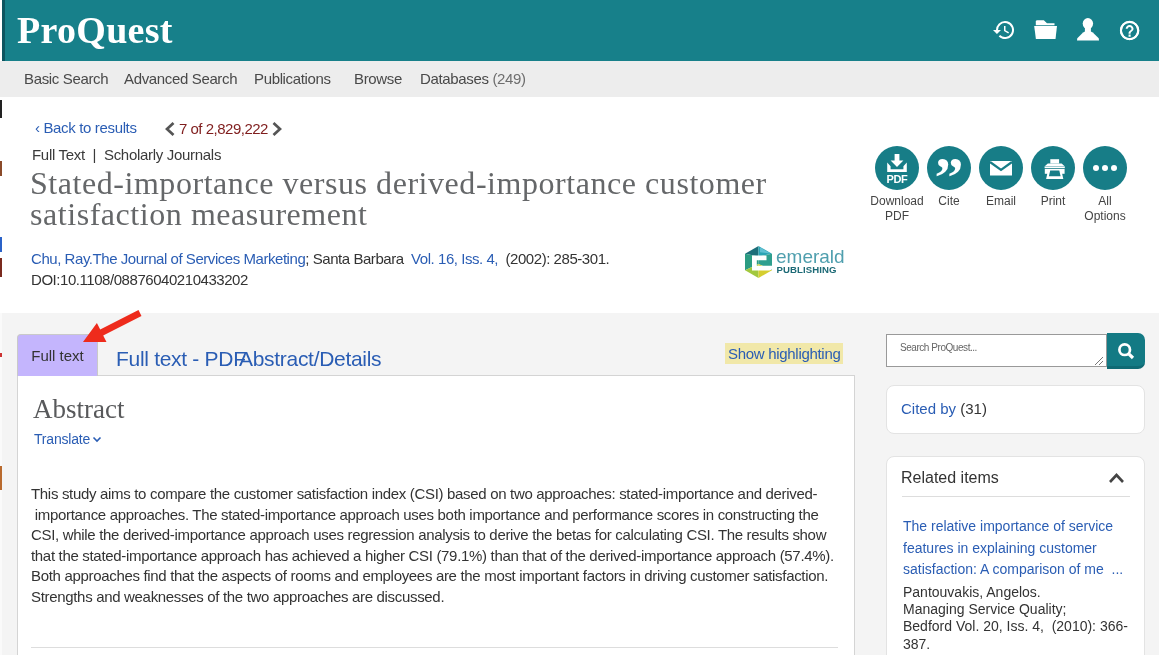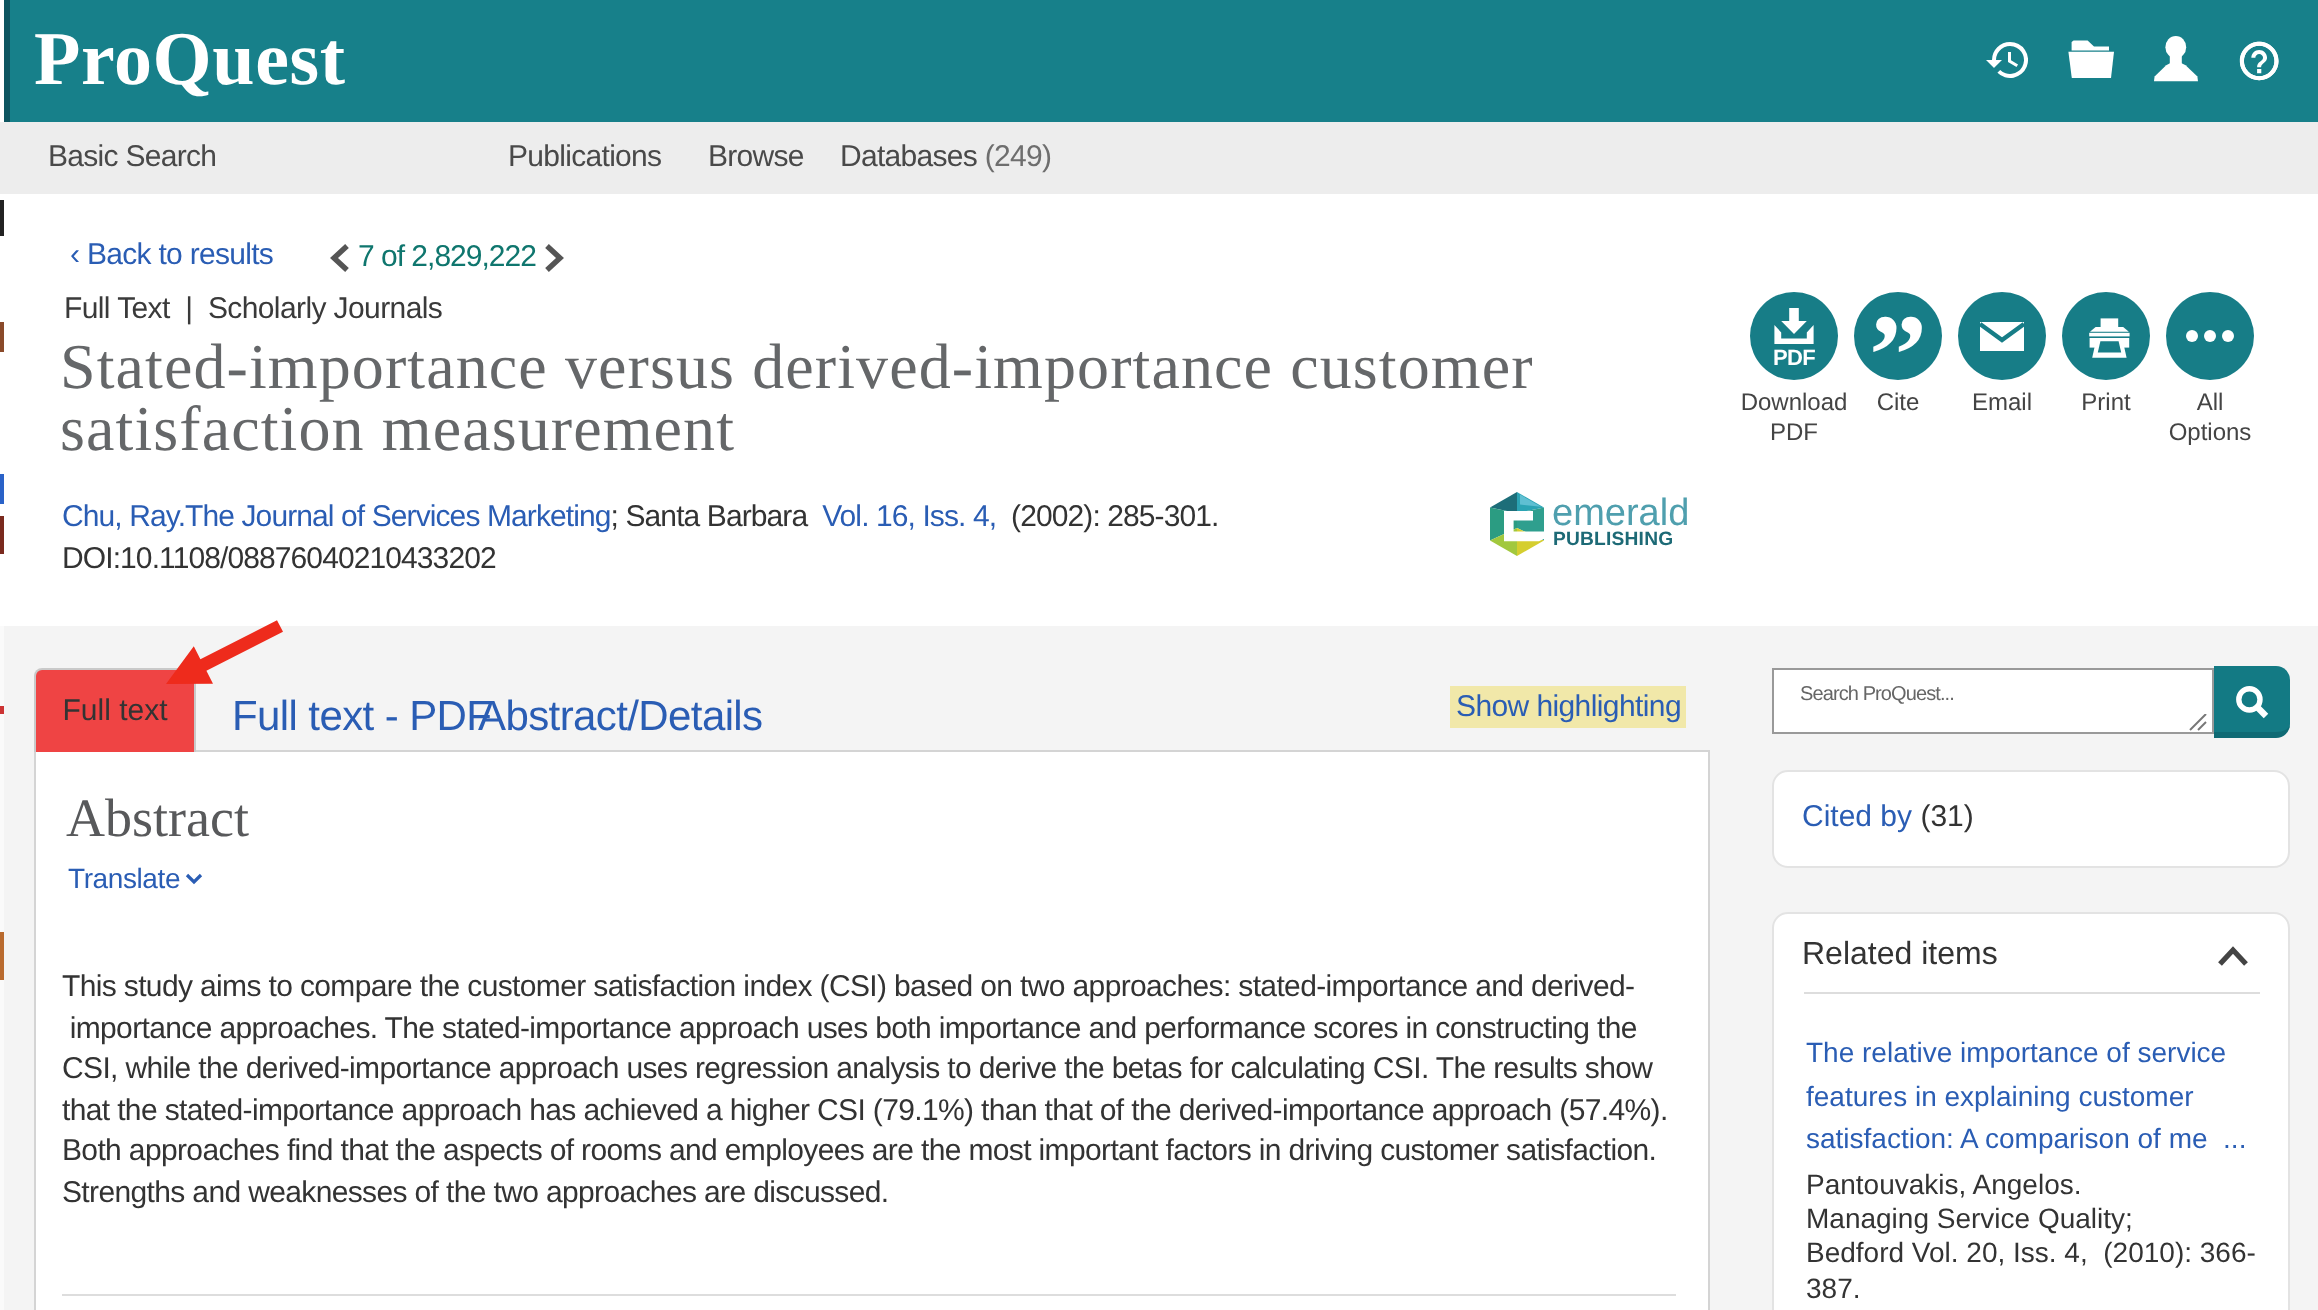--- a/index.html
+++ b/index.html
@@ -15,21 +15,21 @@
 .nav { left:0; top:61px; width:1159px; height:36px; background:#ededed; }
 .nav span { position:absolute; top:0; line-height:36px; font-size:15px; color:#494949; letter-spacing:-0.35px; }
 .crumbrow { top:119px; font-size:15px; }
 .doctype { left:32px; top:146px; font-size:15px; color:#3a3a3a; letter-spacing:-0.3px; }
 h1.title { left:30px; top:168px; font-family:"Liberation Serif",serif; font-size:32px; line-height:31px; font-weight:normal; color:#656769; width:790px; letter-spacing:0.55px; }
 .authors { left:31px; top:250px; font-size:15px; color:#333; letter-spacing:-0.45px; }
 .doi { left:31px; top:271px; font-size:15px; color:#333; letter-spacing:-0.45px; }
 .circ { width:44px; height:44px; border-radius:50%; background:#177d87; top:146px; }
 .clabel { top:194px; width:64px; text-align:center; font-size:12px; line-height:14.5px; color:#444; }
 .band { left:0; top:313px; width:1159px; height:342px; background:#f4f4f4; }
-.tab { left:17px; top:334px; width:81px; height:42px; background:#ef4444; border:1px solid #c9c9c9; border-bottom:none; border-radius:4px 4px 0 0; z-index:5; text-align:center; line-height:41px; font-size:15px; color:#333; }
+.tab { left:17px; top:334px; width:81px; height:42px; background:#c4b5fd; border:1px solid #c9c9c9; border-bottom:none; border-radius:4px 4px 0 0; z-index:5; text-align:center; line-height:41px; font-size:15px; color:#333; }
 .card { left:17px; top:375px; width:838px; height:281px; background:#fff; border:1px solid #d4d4d4; border-bottom:none; }
 .tablink { top:347px; font-size:21px; letter-spacing:-0.3px; }
 .showhl { left:725px; top:343px; background:#f1e8a9; padding:2px 3px; font-size:15px; letter-spacing:-0.3px; }
 h2.abstract { left:33px; top:394px; font-family:"Liberation Serif",serif; font-size:27px; font-weight:normal; color:#58595b; z-index:6; }
 .translate { left:34px; top:431px; font-size:14px; z-index:6; }
 .para { left:31px; top:484px; font-size:15px; line-height:20.6px; letter-spacing:-0.32px; color:#333; z-index:6; white-space:nowrap; }
 .hr1 { left:31px; top:647px; width:807px; height:1px; background:#ddd; z-index:6; }
 .searchbox { left:886px; top:334px; width:221px; height:33px; background:#fff; border:1px solid #999; }
 .ph { left:900px; top:342px; font-size:10px; letter-spacing:-0.45px; color:#666; z-index:6; }
 .sbtn { left:1107px; top:333px; width:38px; height:36px; background:#137a84; border-radius:0 7px 7px 0; border-bottom:3px solid #0f6a74; }
@@ -60,30 +60,31 @@
     <polygon points="1,22.6 23,22.6 22.7,20.2 16.8,14.6 14.8,13.6 9,13.6 7.1,14.6 1.3,20.2"></polygon>
   </svg>
 <svg class="abs" style="left:1118px;top:19px" width="23" height="23" viewBox="0 0 24 24" fill="#fff">
     <circle cx="12.1" cy="12" r="9" fill="none" stroke="#fff" stroke-width="2.1"></circle>
     <path d="M11 16.2h2.2v2.2H11zm1.1-14.2C6.5 2 2 6.5 2 12s4.5 10 10.1 10S22.2 17.5 22.2 12 17.7 2 12.1 2zm0 18c-4.4 0-8-3.6-8-8s3.6-8 8-8 8 3.6 8 8-3.6 8-8 8zm0-13.8c-2.3 0-4.1 1.8-4.1 4.1h2.1c0-1.1.9-2 2-2s2 .9 2 2c0 2-3.1 1.8-3.1 5h2.1c0-2.3 3.1-2.5 3.1-5 0-2.3-1.8-4.1-4.1-4.1z"></path>
   </svg>
 <div class="abs sliv-w"></div>
 <div class="abs sliv-d"></div>
 <div class="abs nav">
   <span style="left:24px">Basic Search</span>
+  <span style="left:124px">Advanced Search</span>
   <span style="left:254px">Publications</span>
   <span style="left:354px">Browse</span>
   <span style="left:420px">Databases <span style="color:#6e6e6e;position:static">(249)</span></span>
 </div>
 
 <a class="abs crumbrow blue" style="left:35px;letter-spacing:-0.35px">‹ Back to results</a>
 <svg class="abs" style="left:164px;top:121px" width="12" height="16" viewBox="0 0 12 16">
     <path d="M9.5 2 L3 8 L9.5 14" fill="none" stroke="#555" stroke-width="2.7"></path>
   </svg>
-<span class="abs crumbrow" style="left:179px;color:#0f766e;font-size:15px;letter-spacing:-0.5px;top:120px">7 of 2,829,222</span>
+<span class="abs crumbrow" style="left:179px;color:#7f1d1d;font-size:15px;letter-spacing:-0.5px;top:120px">7 of 2,829,222</span>
 <svg class="abs" style="left:271px;top:121px" width="12" height="16" viewBox="0 0 12 16">
     <path d="M2.5 2 L9 8 L2.5 14" fill="none" stroke="#555" stroke-width="2.7"></path>
   </svg>
 <div class="abs doctype">Full Text&nbsp; |&nbsp; Scholarly Journals</div>
 <h1 class="abs title">Stated-importance versus derived-importance customer satisfaction measurement</h1>
 <div class="abs authors"><a class="blue">Chu, Ray.The Journal of Services Marketing</a>; Santa Barbara&nbsp; <a class="blue">Vol. 16, Iss. 4,</a>&nbsp; (2002): 285-301.</div>
 <div class="abs doi">DOI:10.1108/08876040210433202</div>
 
 <div class="abs circ" style="left:875px"></div>
 <div class="abs circ" style="left:927px"></div>

